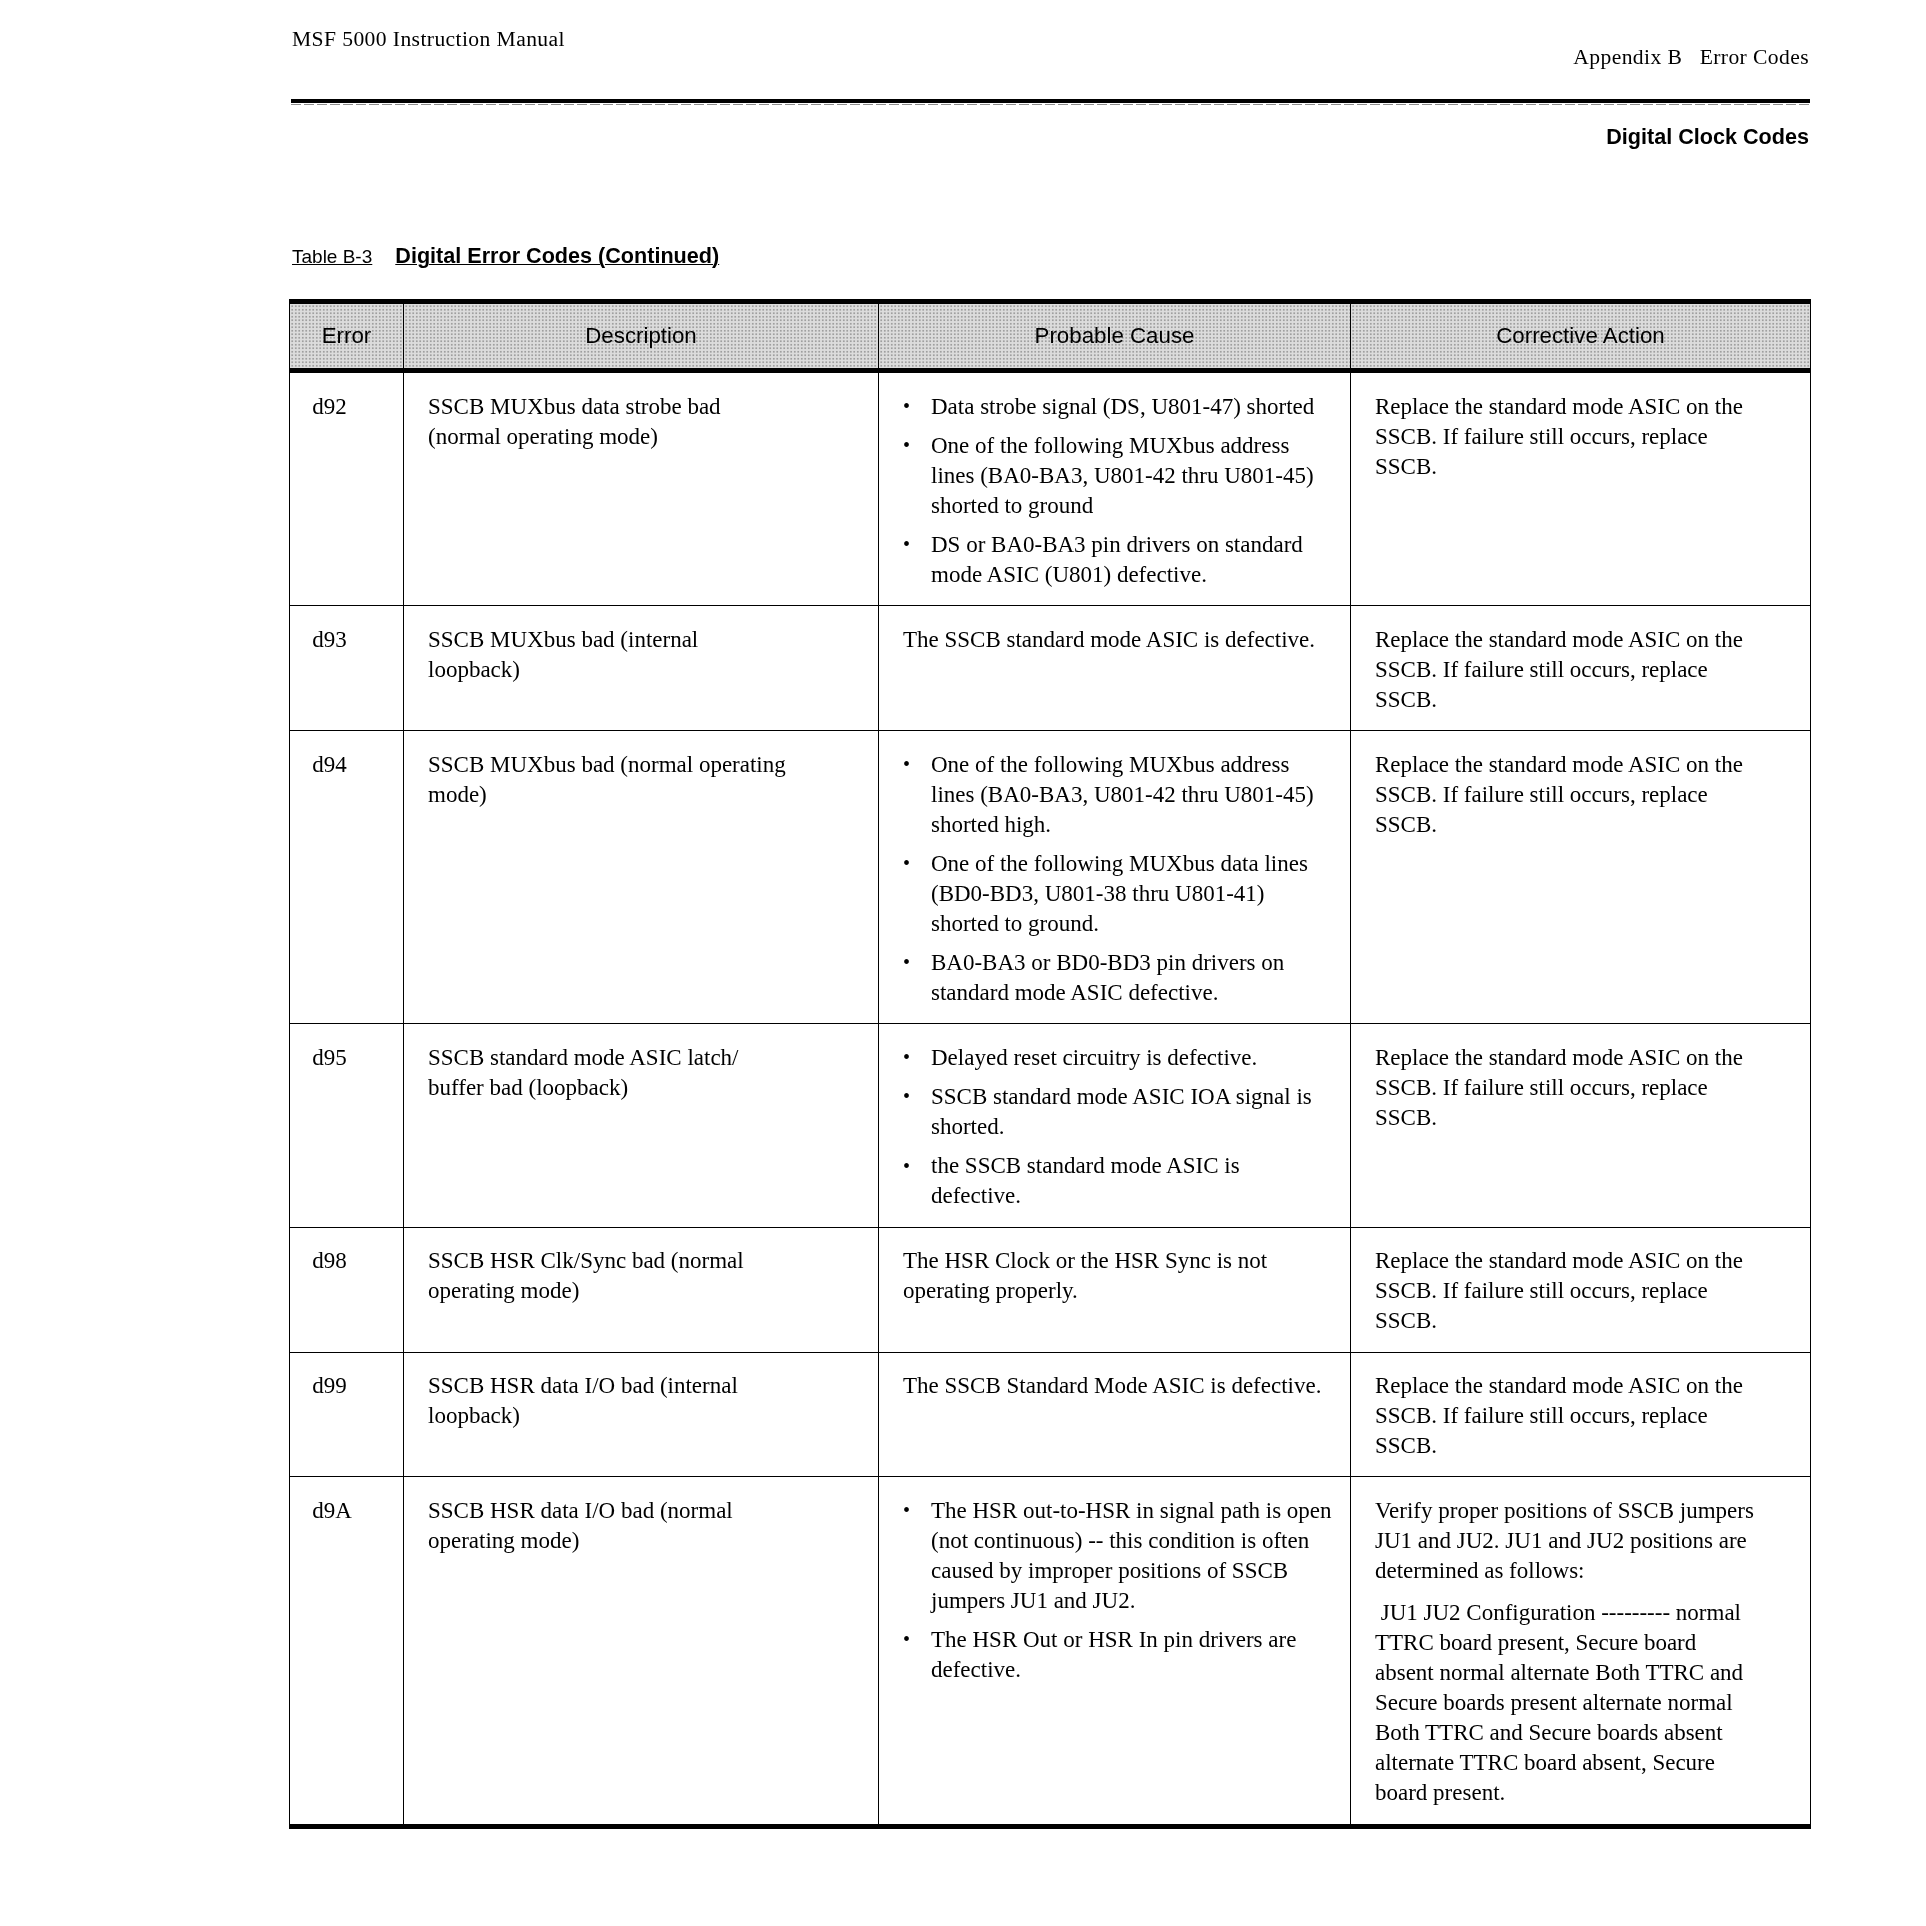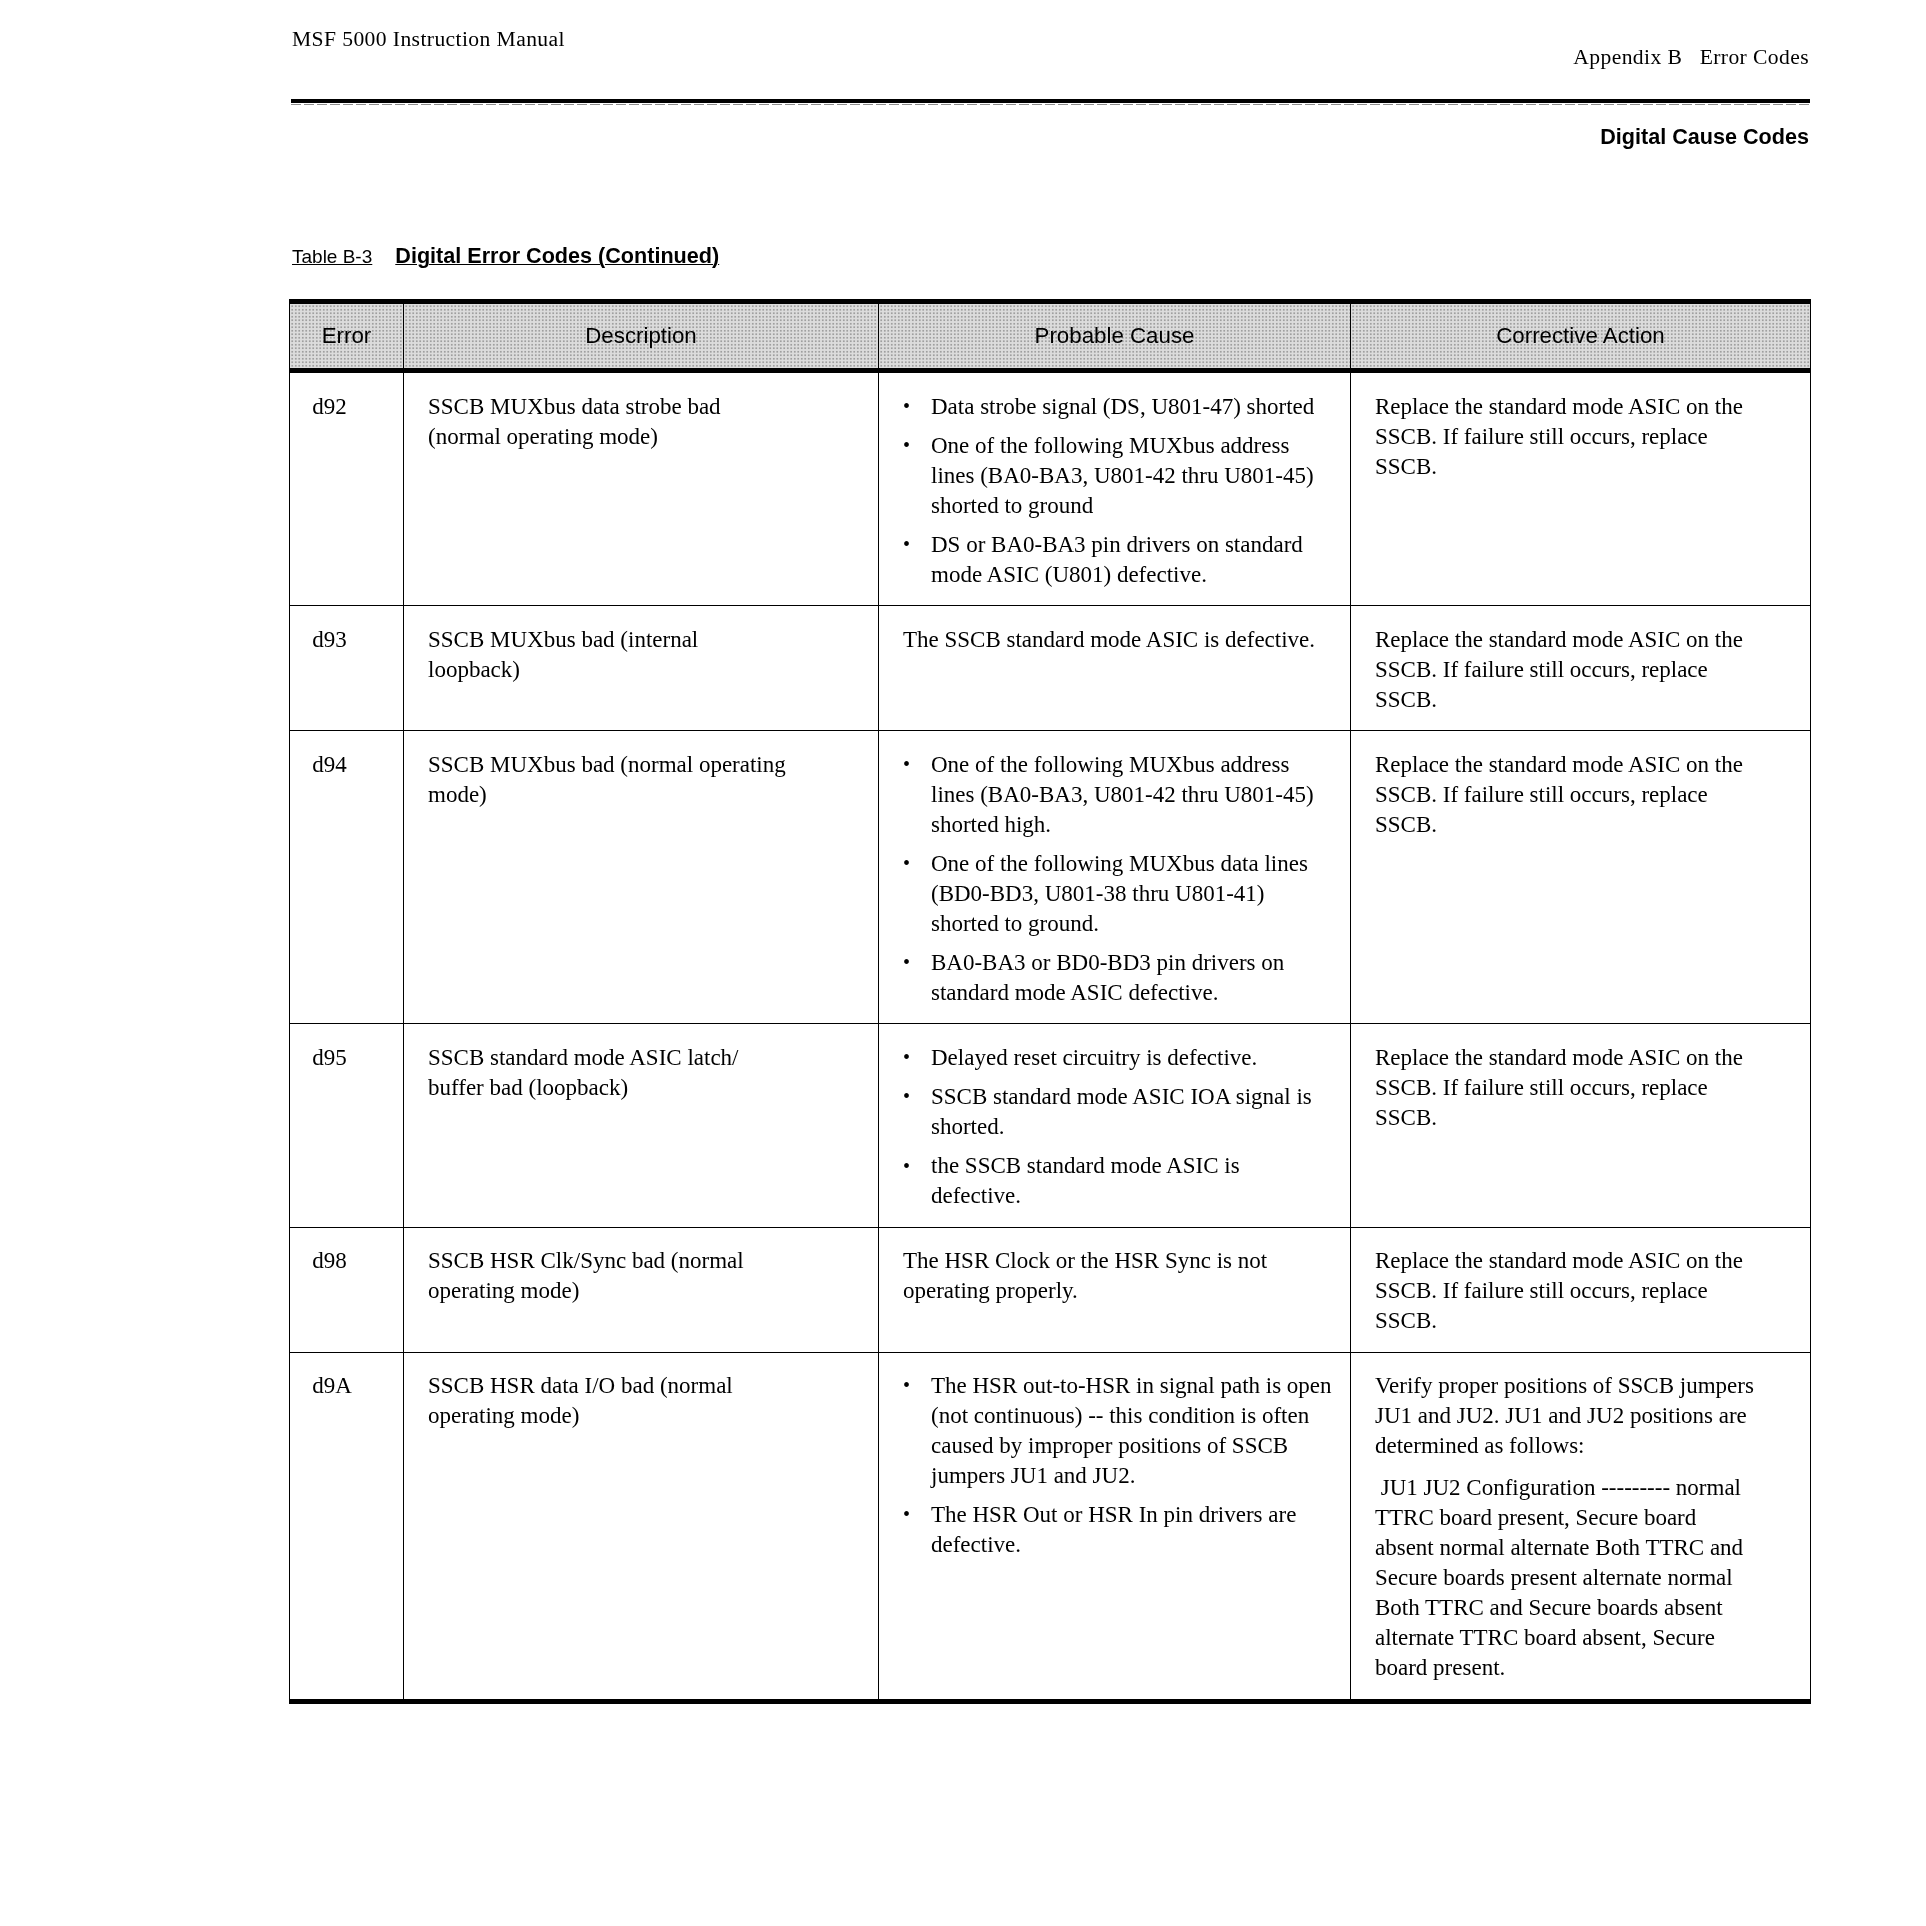--- a/index.html
+++ b/index.html
@@ -39,21 +39,21 @@
   .para:last-child{margin-bottom:0;}
   .cause-plain{white-space:normal;}
 </style>
 </head>
 <body>
 
 <div class="page">
   <div class="hdr-left">MSF 5000 Instruction Manual</div>
   <div class="hdr-right">Appendix B   Error Codes</div>
   <div class="rule"></div>
-  <div class="subtitle">Digital Cause Codes</div>
+  <div class="subtitle">Digital Clock Codes</div>
 
   <div class="caption">
     <span class="cap-label">Table B-3</span><span class="cap-title">Digital Error Codes (Continued)</span>
   </div>
 
   <table class="err-table">
     <colgroup>
       <col style="width:114px">
       <col style="width:475px">
       <col style="width:472px">
@@ -118,20 +118,30 @@
           <td class="c-err">d98</td>
           <td class="c-desc">SSCB HSR Clk/Sync bad (normal operating mode)</td>
           <td class="c-cause">
             <div class="cause-plain">The HSR Clock or the HSR Sync is not operating properly.</div>
           </td>
           <td class="c-act">
             <div class="para">Replace the standard mode ASIC on the SSCB. If failure still occurs, replace SSCB.</div>
           </td>
         </tr>
         <tr>
+          <td class="c-err">d99</td>
+          <td class="c-desc">SSCB HSR data I/O bad (internal loopback)</td>
+          <td class="c-cause">
+            <div class="cause-plain">The SSCB Standard Mode ASIC is defective.</div>
+          </td>
+          <td class="c-act">
+            <div class="para">Replace the standard mode ASIC on the SSCB. If failure still occurs, replace SSCB.</div>
+          </td>
+        </tr>
+        <tr>
           <td class="c-err">d9A</td>
           <td class="c-desc">SSCB HSR data I/O bad (normal operating mode)</td>
           <td class="c-cause">
             <div class="bullet-item"><span class="bullet-marker">•</span><span>The HSR out-to-HSR in signal path is open (not continuous) -- this condition is often caused by improper positions of SSCB jumpers JU1 and JU2.</span></div>
             <div class="bullet-item"><span class="bullet-marker">•</span><span>The HSR Out or HSR In pin drivers are defective.</span></div>
           </td>
           <td class="c-act">
             <div class="para">Verify proper positions of SSCB jumpers JU1 and JU2. JU1 and JU2 positions are determined as follows:</div>
             <div class="para"> JU1 JU2 Configuration --------- normal TTRC board present, Secure board absent normal alternate Both TTRC and Secure boards present alternate normal Both TTRC and Secure boards absent alternate TTRC board absent, Secure board present.</div>
           </td>

